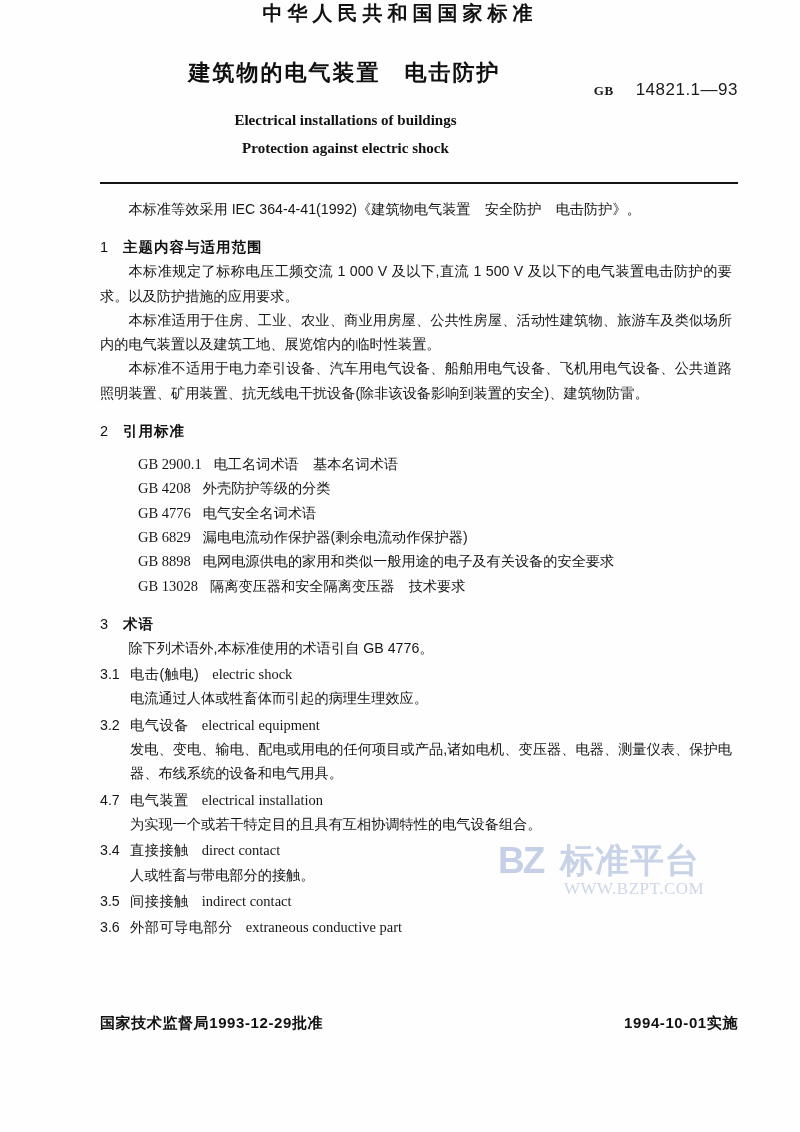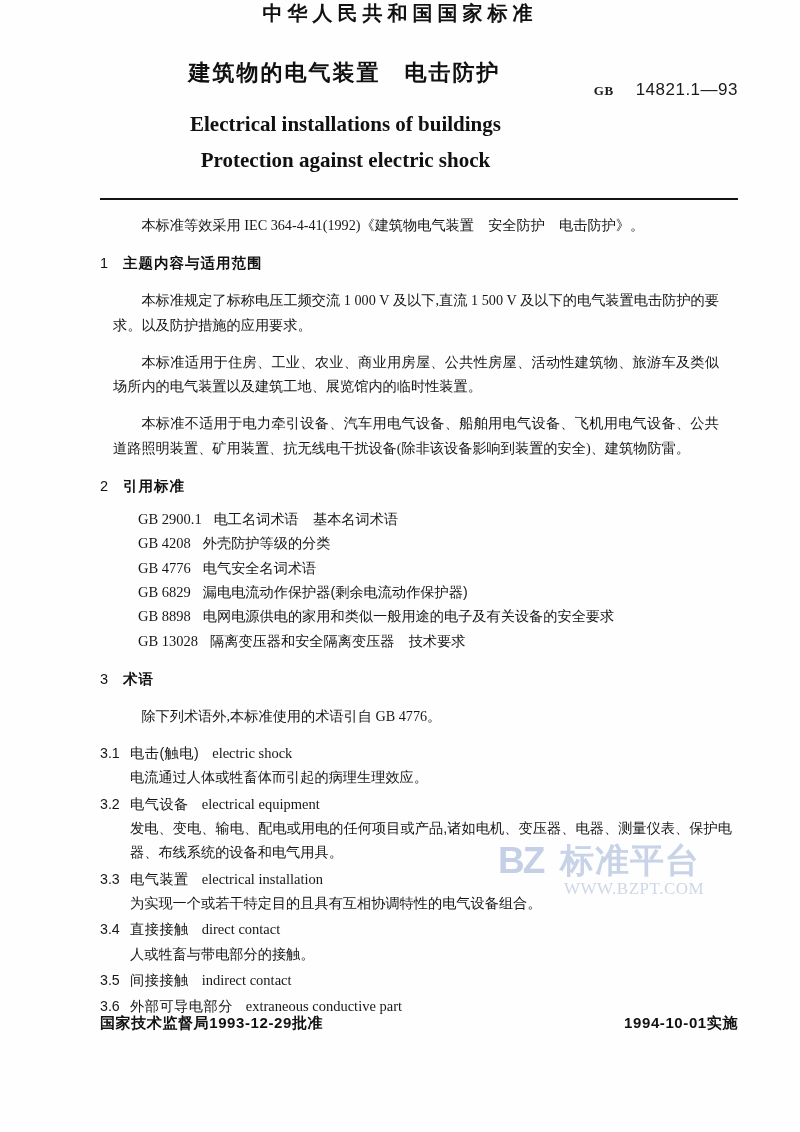--- a/index.html
+++ b/index.html
@@ -102,21 +102,21 @@
   .std-no .num {
     font-family: "Liberation Sans", "DejaVu Sans", sans-serif;
     font-size: 17px;
     margin-left: 22px;
     letter-spacing: 0.5px;
   }
   .doc-subtitle {
     text-align: center;
     font-family: "Liberation Serif", "DejaVu Serif", serif;
     font-weight: bold;
-    font-size: 21px;
+    font-size: 15px;
     padding-right: 109px;
     color: #111;
   }
   .doc-subtitle.s1 { margin-top: 20px; }
   .doc-subtitle.s2 { margin-top: 11px; }
 
   hr.rule-top {
     border: none;
     border-top: 2.5px solid #141414;
     margin: 25px 62px 0 100px;
@@ -124,24 +124,23 @@
 
   
   .body-area {
     padding: 0 68px 0 100px;
     font-family: "Liberation Sans", "DejaVu Sans", sans-serif;
     font-size: 14.2px;
     line-height: 24.3px;
     color: #161616;
   }
   p.para {
-    margin: 13px;
+    margin: 0;
     text-indent: 2em;
     text-align: justify;
-    font-family: Liberation Serif, serif;
   }
   p.para.first { margin-top: 13px; }
   h2.sec {
     margin: 14px 0 0 0;
     font-family: "Liberation Sans", "DejaVu Sans", sans-serif;
     font-size: 14.5px;
     font-weight: bold;
     line-height: 24px;
     color: #111;
   }
@@ -291,21 +290,21 @@
 
       <div class="term">
         <div class="head">
           <span class="tnum">3.2</span><span class="cn">电气设备</span><span class="en">electrical equipment</span>
         </div>
         <p class="def">发电、变电、输电、配电或用电的任何项目或产品,诸如电机、变压器、电器、测量仪表、保护电器、布线系统的设备和电气用具。</p>
       </div>
 
       <div class="term">
         <div class="head">
-          <span class="tnum">3.3</span><span class="cn">电气装置</span><span class="en">electrical installation</span>
+          <span class="tnum">4.7</span><span class="cn">电气装置</span><span class="en">electrical installation</span>
         </div>
         <p class="def">为实现一个或若干特定目的且具有互相协调特性的电气设备组合。</p>
       </div>
 
       <div class="term">
         <div class="head">
           <span class="tnum">3.4</span><span class="cn">直接接触</span><span class="en">direct contact</span>
         </div>
         <p class="def">人或牲畜与带电部分的接触。</p>
       </div>

